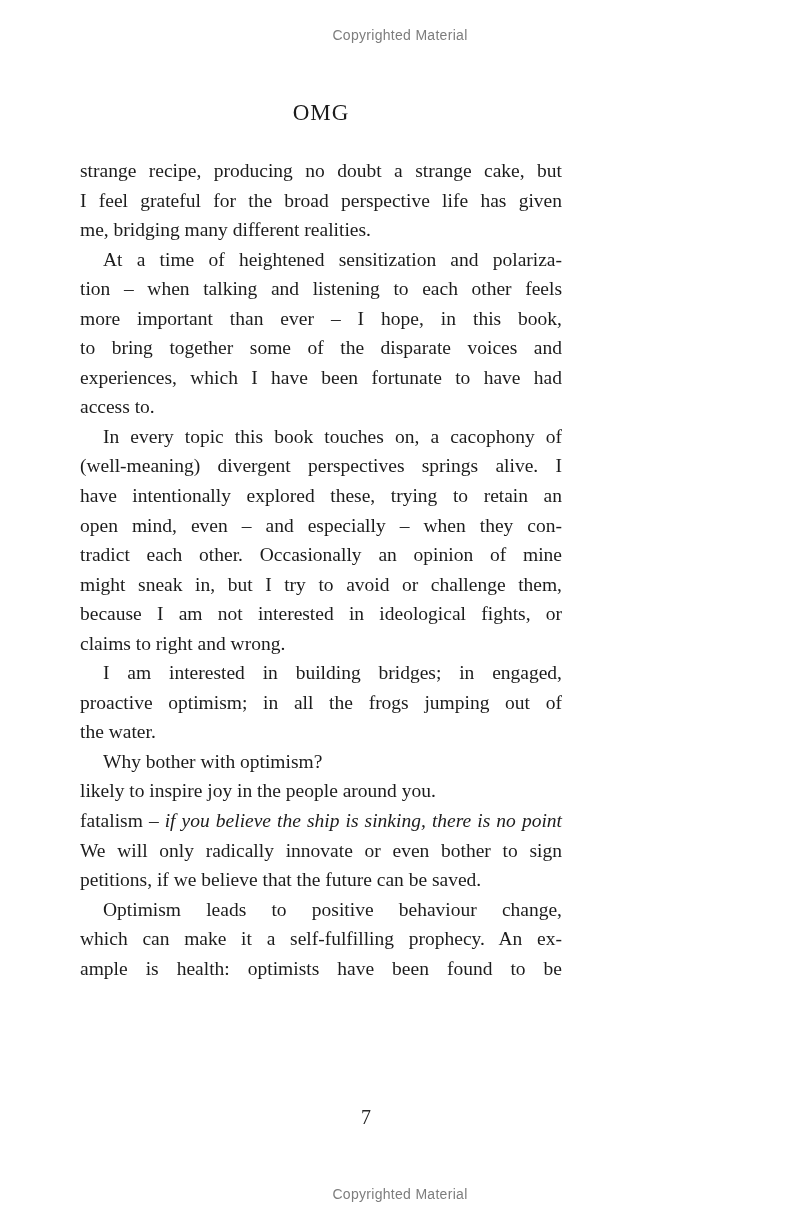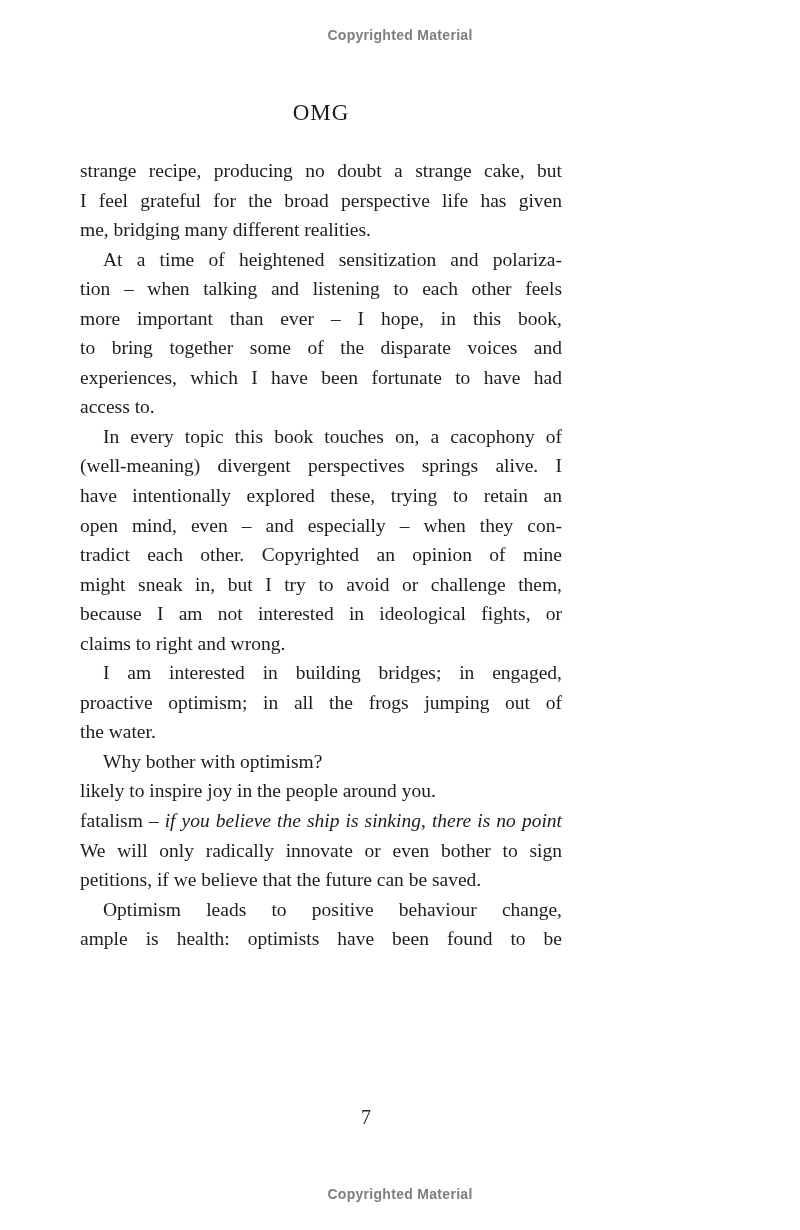--- a/index.html
+++ b/index.html
@@ -3,21 +3,21 @@
 <meta charset="utf-8">
 <style>
   html,body{margin:0;padding:0;}
   body{
     width:800px;height:1230px;background:#ffffff;position:relative;
     font-family:"Liberation Serif", serif;
     -webkit-font-smoothing:antialiased;
   }
   .copyright{
     position:absolute;left:0;width:800px;text-align:center;
-    font-family:"Liberation Sans", sans-serif;font-weight:bold;
+    font-family:"Liberation Sans", sans-serif;font-weight:normal;
     font-size:14px;color:#7d7d7d;letter-spacing:0.3px;
   }
   #copyright-top{top:27px;}
   #copyright-bottom{top:1186px;}
   #omg-header{
     position:absolute;top:100px;left:80px;width:482px;text-align:center;
     font-size:23px;color:#1b1b1b;letter-spacing:1px;
   }
   #textblock{
     position:absolute;top:156px;left:80px;width:482px;
@@ -46,31 +46,32 @@
     <div class="line j ind" style=""><span class="">At a time of heightened sensitization and polariza-</span></div>
     <div class="line j" style=""><span class="">tion – when talking and listening to each other feels</span></div>
     <div class="line j" style=""><span class="">more important than ever – I hope, in this book,</span></div>
     <div class="line j" style=""><span class="">to bring together some of the disparate voices and</span></div>
     <div class="line j" style=""><span class="">experiences, which I have been fortunate to have had</span></div>
     <div class="line" style=""><span class="">access to.</span></div>
     <div class="line j ind" style=""><span class="">In every topic this book touches on, a cacophony of</span></div>
     <div class="line j" style=""><span class="">(well-meaning) divergent perspectives springs alive. I</span></div>
     <div class="line j" style=""><span class="">have intentionally explored these, trying to retain an</span></div>
     <div class="line j" style=""><span class="">open mind, even – and especially – when they con-</span></div>
-    <div class="line j" style=""><span class="">tradict each other. Copyrighted an opinion of mine</span></div>
+    <div class="line j" style=""><span class="">tradict each other. Occasionally an opinion of mine</span></div>
     <div class="line j" style=""><span class="">might sneak in, but I try to avoid or challenge them,</span></div>
     <div class="line j" style=""><span class="">because I am not interested in ideological fights, or</span></div>
     <div class="line" style=""><span class="">claims to right and wrong.</span></div>
     <div class="line j ind" style=""><span class="">I am interested in building bridges; in engaged,</span></div>
     <div class="line j" style=""><span class="">proactive optimism; in all the frogs jumping out of</span></div>
     <div class="line" style=""><span class="">the water.</span></div>
     <div class="line ind" style=""><span class="">Why bother with optimism?</span></div>
     <div class="line" style=""><span class="">likely to inspire joy in the people around you.</span></div>
     <div class="line j" style=""><span class="">fatalism – </span><span class="it">if you believe the ship is sinking, there is no point</span></div>
     <div class="line j" style=""><span class="">We will only radically innovate or even bother to sign</span></div>
     <div class="line" style=""><span class="">petitions, if we believe that the future can be saved.</span></div>
     <div class="line j ind" style=""><span class="">Optimism leads to positive behaviour change,</span></div>
+    <div class="line j" style=""><span class="">which can make it a self-fulfilling prophecy. An ex-</span></div>
     <div class="line j" style=""><span class="">ample is health: optimists have been found to be</span></div>
   </div>
 
 <div id="folio">7</div>
 
 <div id="copyright-bottom" class="copyright">Copyrighted Material</div>
 
 </body></html>

